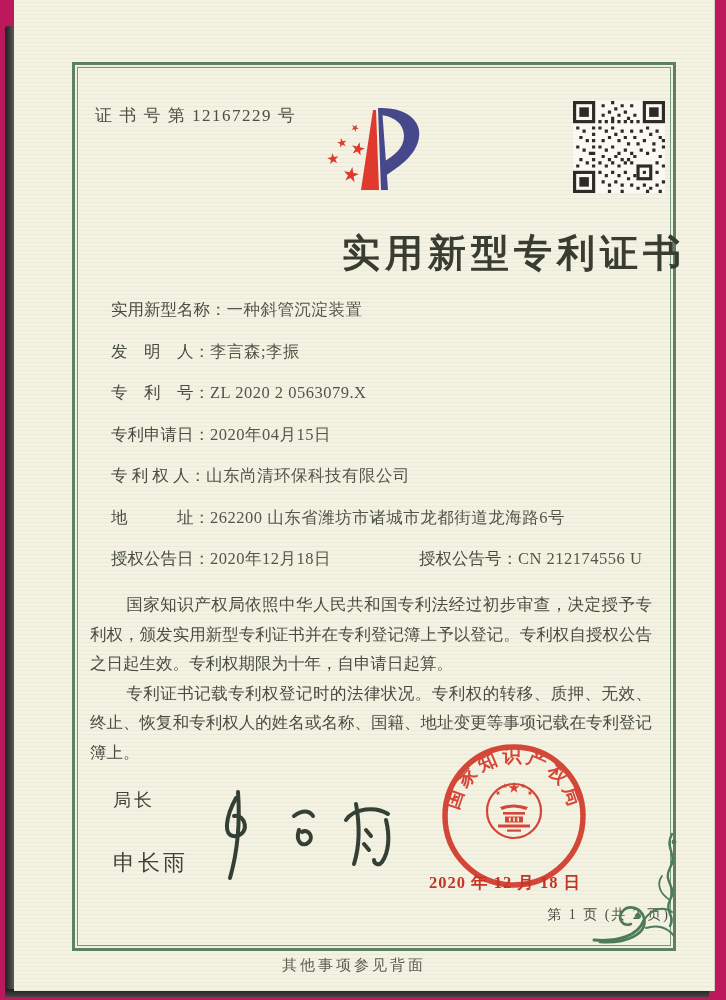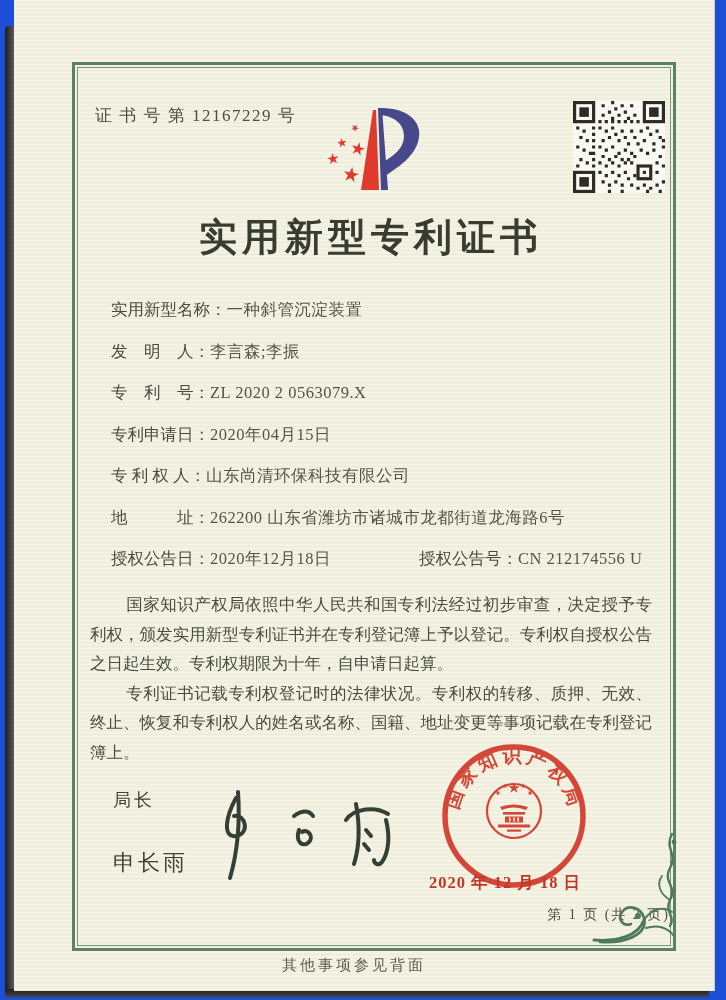--- a/index.html
+++ b/index.html
@@ -1,30 +1,30 @@
 <!DOCTYPE html>
 <html><head>
 <meta charset="utf-8">
 <style>
   html,body{margin:0;padding:0;background:#ffffff;}
-  .scan{position:relative;width:726px;height:1000px;background:#1d4ed8;overflow:hidden;
+  .scan{position:relative;width:726px;height:1000px;background:#be185d;overflow:hidden;
         font-family:"Liberation Serif","DejaVu Serif",serif;}
   .shadow-left{position:absolute;left:5px;top:26px;width:9px;height:966px;
         background:linear-gradient(90deg,#1d1d1d,#5a5a5a);border-radius:3px;}
   .shadow-bottom{position:absolute;left:5px;top:989px;width:704px;height:8px;
         background:linear-gradient(0deg,#454545,#1d1d1d);}
   .paper{position:absolute;left:14px;top:0;width:700px;height:991px;background:#f4f2e2;
         background-image:repeating-linear-gradient(0deg,rgba(185,192,165,.15) 0 1px,rgba(0,0,0,0) 1px 4px);
         border-right:1px solid #cfcdbb;}
   .frame{position:absolute;left:58px;top:62px;width:598px;height:883px;border:3px solid #5d8164;}
   .frame-inner{position:absolute;inset:2px;border:1px solid #79997f;}
   .cert-no{position:absolute;left:81px;top:104px;font-size:17px;color:#4a4f44;letter-spacing:1.5px;}
   .logo{position:absolute;left:288px;top:100px;width:160px;height:114px;}
   .qr{position:absolute;left:559px;top:101px;width:92px;height:92px;}
-  .title{position:absolute;left:58px;top:212px;width:598px;margin:0;text-align:center;
+  .title{position:absolute;left:58px;top:212px;width:598px;margin:16px;text-align:right;
         font-size:38px;font-weight:700;letter-spacing:5px;color:#383c31;}
   .fields{position:absolute;left:97px;top:297px;width:552px;font-size:16.5px;line-height:26px;color:#4c5146;}
   .fields .row{margin-bottom:15.5px;white-space:nowrap;}
   .lbl{color:#474c41;margin-top:18px;}
   .val{color:#51564a;letter-spacing:.5px;}
   .g2{margin-left:88px;}
   .paras{position:absolute;left:76px;top:590px;width:562px;font-size:16.5px;line-height:29.5px;
         color:#484d42;text-align:justify;font-family:Liberation Serif, serif;}
   .paras p{margin:0;text-indent:2.2em;}
   .signer-title{position:absolute;left:99px;top:788px;font-size:18px;color:#3f443a;letter-spacing:3px;}

